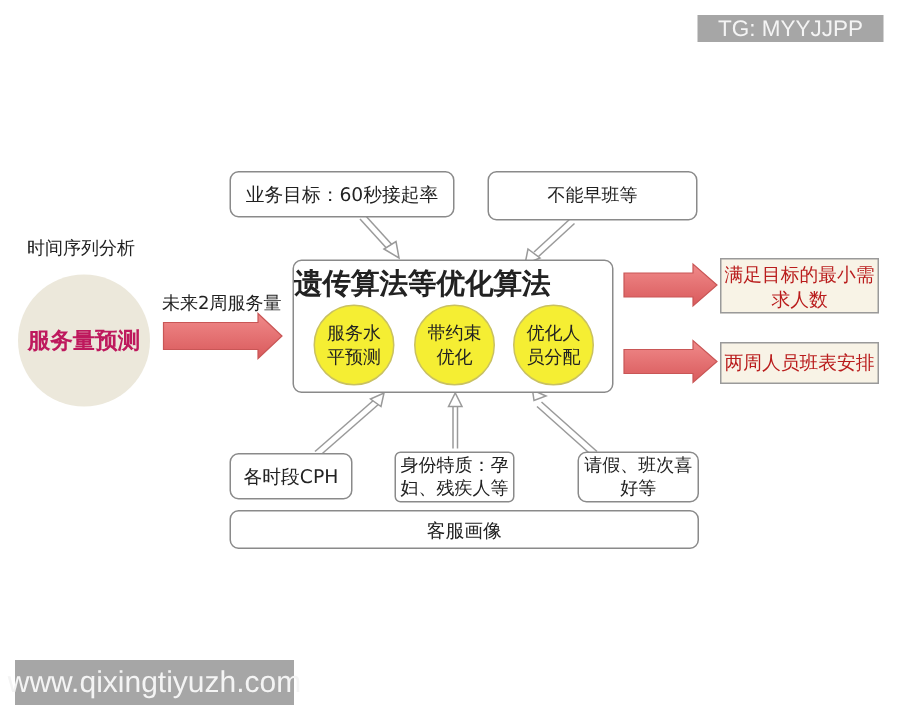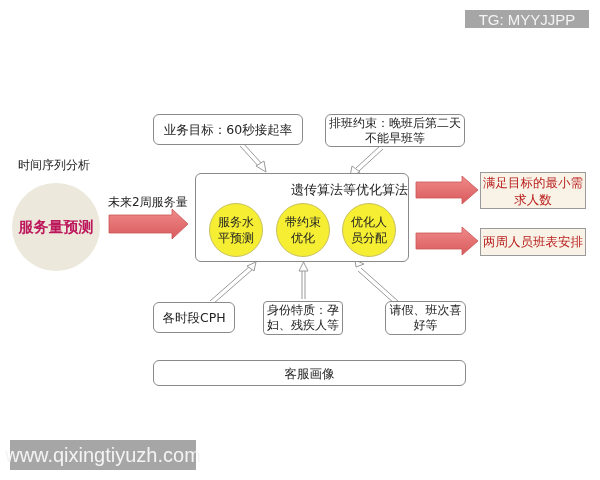--- a/index.html
+++ b/index.html
@@ -89,26 +89,25 @@
 <div class="label" style="left:18px; top:157px;">时间序列分析</div>
 <div class="circle-big">
   <span>服务量预测</span>
 </div>
 <div class="label" style="left:108px; top:194px;">未来2周服务量</div>
 
 <div class="box" style="left:153px; top:114px; width:150px; height:31px;">
   <span>业务目标：60秒接起率</span>
 </div>
 <div class="box" style="left:325px; top:114px; width:140px; height:33px; flex-direction:column; line-height:15px; font-size:12px;">
-  <span>排班约束：晚班后第二天</span>
   <span>不能早班等</span>
 </div>
 
 <div class="box" style="left:195px; top:173px; width:214px; height:89px; display:block;">
-  <div style="text-align:right; margin-top:7px; font-size:13px;">遗传算法等优化算法</div>
+  <div style="text-align:left; margin-top:7px; font-size:19px;font-weight:bold;">遗传算法等优化算法</div>
 </div>
 <div class="yc" style="left:209px; top:203px;">
   <div><span>服务水</span><br><span>平预测</span></div>
 </div>
 <div class="yc" style="left:276px; top:203px;">
   <div><span>带约束</span><br><span>优化</span></div>
 </div>
 <div class="yc" style="left:342px; top:203px;">
   <div><span>优化人</span><br><span>员分配</span></div>
 </div>
@@ -125,15 +124,15 @@
   <span>各时段CPH</span>
 </div>
 <div class="box" style="left:263px; top:301px; width:80px; height:34px; flex-direction:column; line-height:15px; font-size:12px; border-radius:4px;">
   <span>身份特质：孕</span>
   <span>妇、残疾人等</span>
 </div>
 <div class="box" style="left:385px; top:301px; width:81px; height:34px; flex-direction:column; line-height:15px; font-size:12px;">
   <span>请假、班次喜</span>
   <span>好等</span>
 </div>
-<div class="box" style="left:153px; top:360px; width:313px; height:26px;">
+<div class="box" style="left:153px; top:340px; width:313px; height:26px;">
   <span>客服画像</span>
 </div>
 
 </body></html>

